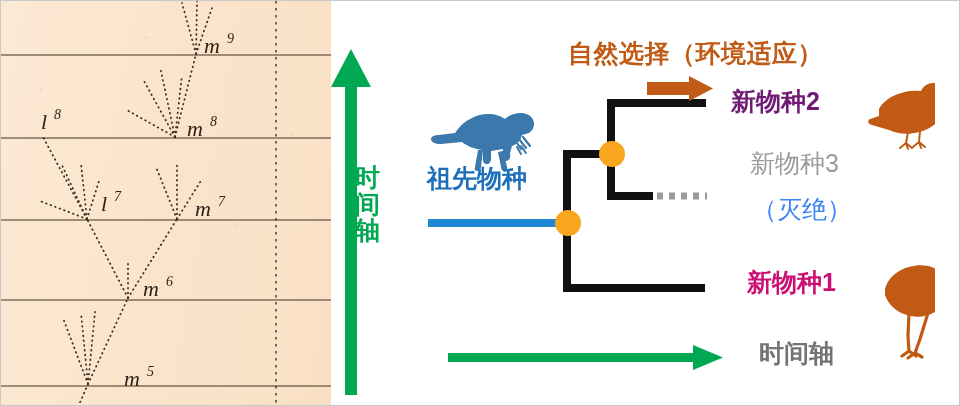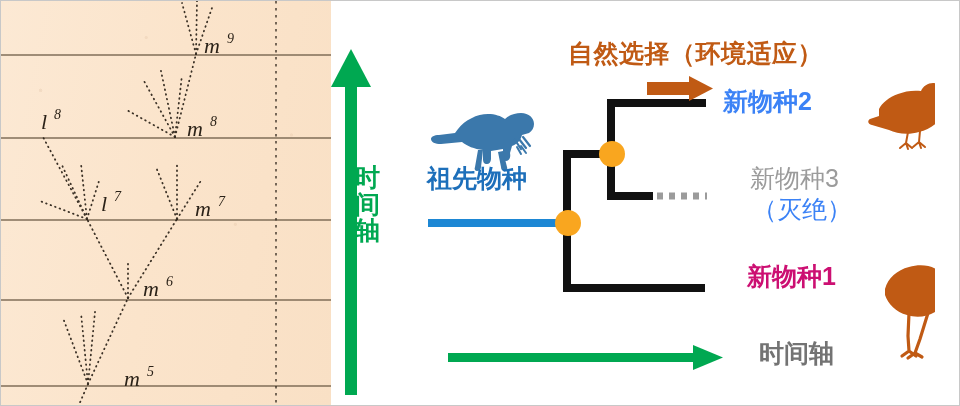--- a/index.html
+++ b/index.html
@@ -80,37 +80,37 @@
     font-weight: bold;
     color: #1d6fba;
   }
   #divergence-label {
     left: 249px; top: 213px;
     font-size: 25px;
     font-weight: bold;
     color: #f99a1c;
   }
   #species2-label {
-    left: 392px; top: 88px;
-    font-size: 25px;
-    font-weight: bold;
-    color: #3b82f6;
+    left: 400px; top: 88px;
+    font-size: 25px;
+    font-weight: bold;
+    color: #701a75;
   }
   #species3-label {
-    left: 419px; top: 165px;
+    left: 419px; top: 150px;
     font-size: 25px;
     color: #9b9b9b;
   }
   #species3-status {
     left: 421px; top: 196px;
     font-size: 25px;
     color: #3b82f6;
   }
   #species1-label {
-    left: 416px; top: 263px;
+    left: 416px; top: 269px;
     font-size: 25px;
     font-weight: bold;
     color: #cc0f72;
   }
   #time-axis-h-label {
     left: 428px; top: 340px;
     font-size: 25px;
     font-weight: bold;
     color: #737373;
   }

